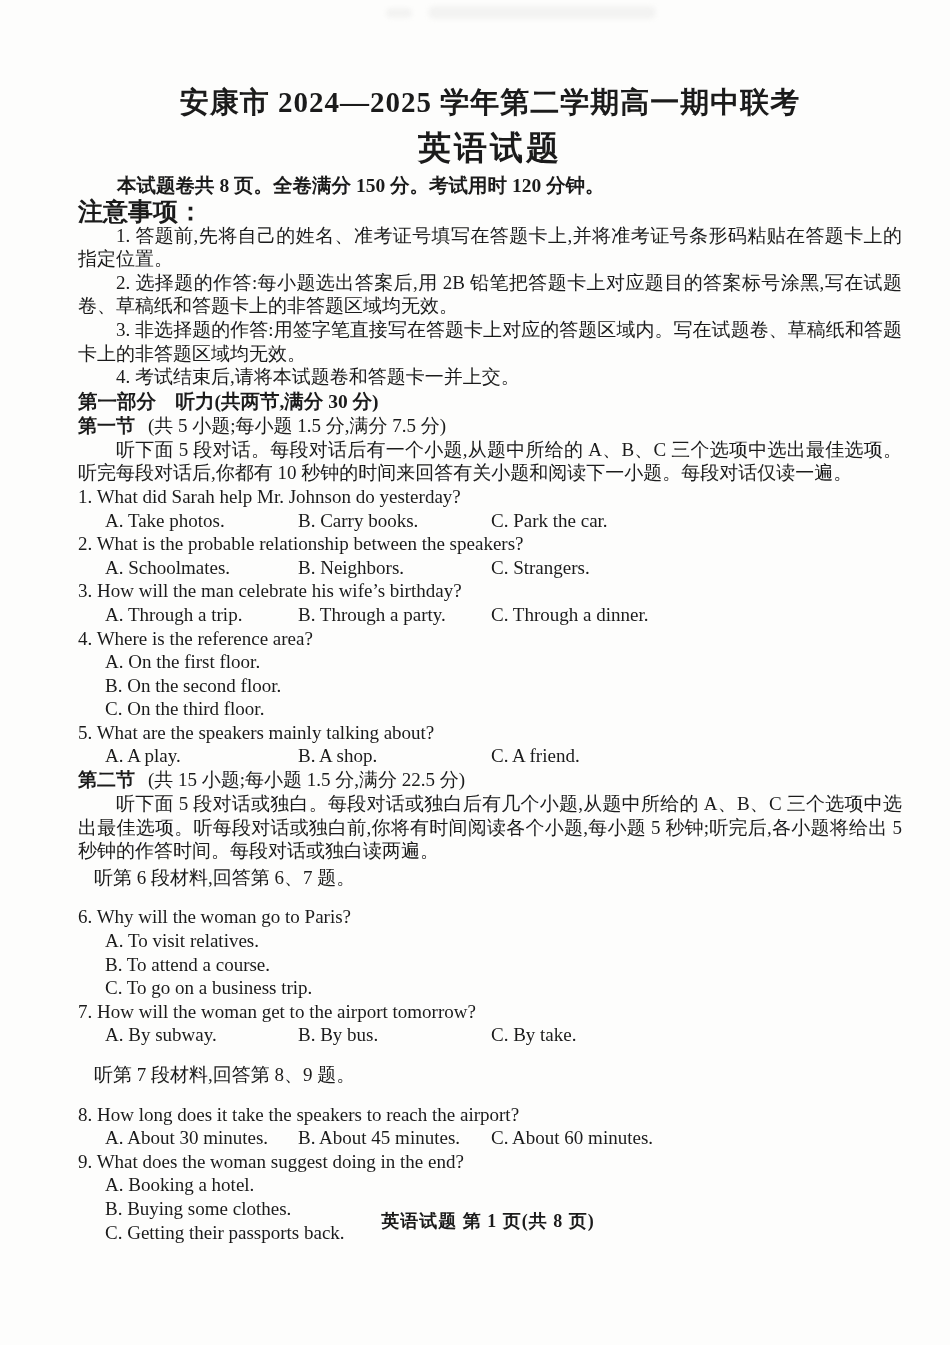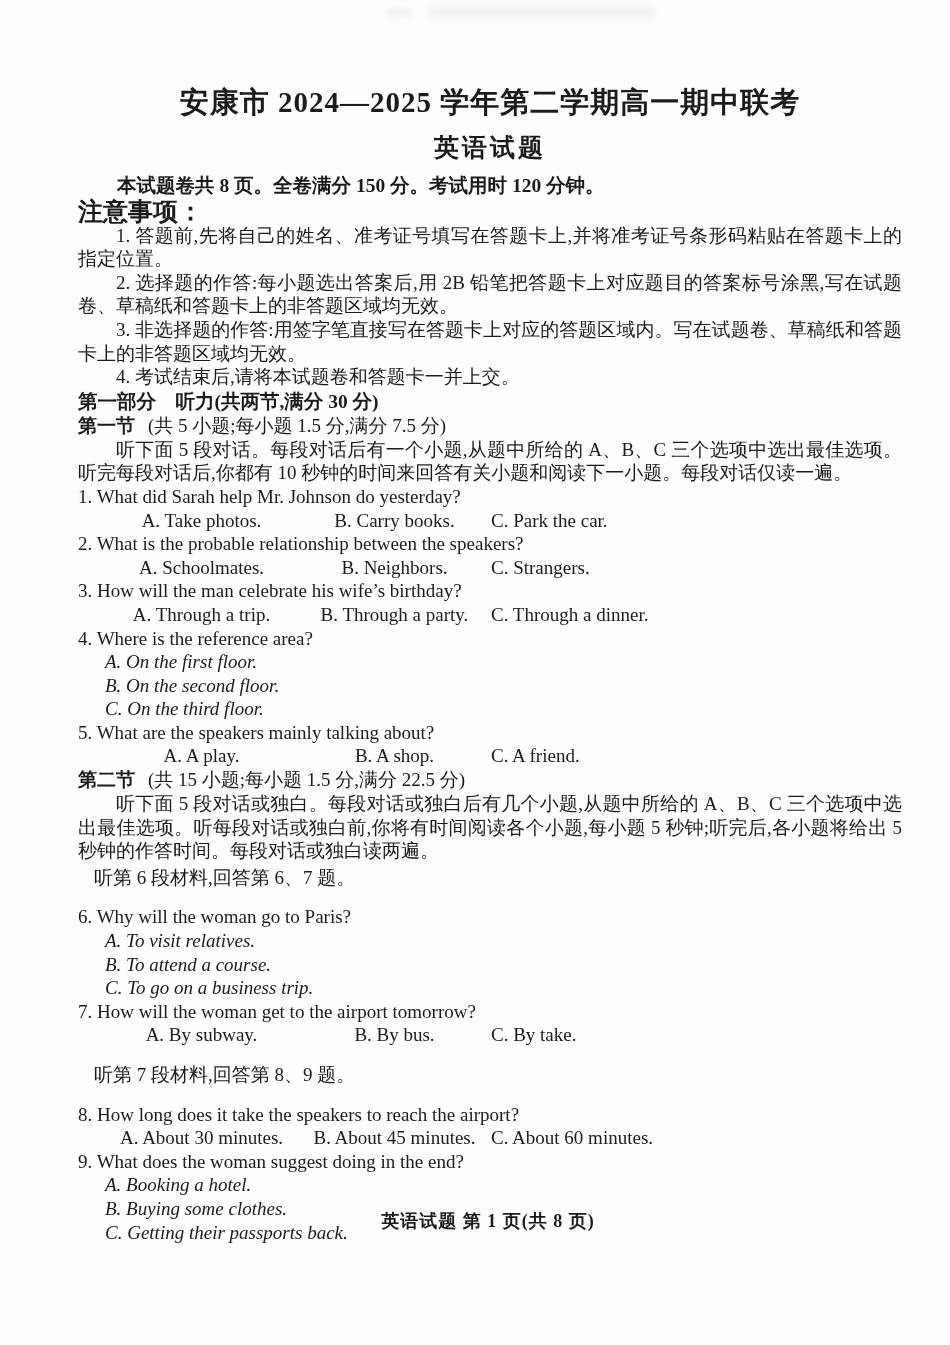--- a/index.html
+++ b/index.html
@@ -11,35 +11,35 @@
     padding:84px 48px 0 78px;
     font-family:"Liberation Serif","DejaVu Serif",serif;
     color:#1b1b1b;
     overflow:hidden;
   }
   .scan-smudge{position:absolute;background:#f3f3f2;border-radius:7px;filter:blur(2px);}
   .sm1{top:6px;left:428px;width:228px;height:13px;}
   .sm2{top:8px;left:386px;width:26px;height:10px;}
 
   .title{margin:0;text-align:center;font-size:29px;line-height:36px;font-weight:700;letter-spacing:1px;}
-  .subtitle{margin:13px 0 0 0;text-align:center;font-size:25px;line-height:30px;font-weight:700;letter-spacing:3px;}
+  .subtitle{margin:13px 0 0 0;text-align:center;font-size:33px;line-height:30px;font-weight:700;letter-spacing:3px;}
   .info{margin:11px 0 0 0;font-size:19.5px;line-height:24px;font-weight:700;text-indent:2em;}
   .notice-head{margin:2px 0 0 0;font-size:25px;line-height:23.6px;font-weight:700;}
   p.body{margin:0;font-size:19px;line-height:23.6px;text-align:justify;}
   p.indent{text-indent:2em;}
   .part-heading{margin:1px 0 0 0;font-size:19.5px;line-height:24px;font-weight:700;}
   .sec-heading{margin:0;font-size:19px;line-height:24px;}
   .sec-label{font-weight:700;}
   .sec-meta{margin-left:13px;}
   .stem{margin:0;font-size:19px;line-height:23.6px;}
   .opts{display:flex;padding-left:27px;font-size:19px;line-height:23.6px;}
-  .opts .o{width:193px;flex:0 0 auto;text-align:center;}
+  .opts .o{width:193px;flex:0 0 auto;}
   .opts .o:last-child{width:auto;}
   .stack{padding-left:27px;font-size:19px;line-height:23.6px;}
-  .stack div{line-height:23.6px;font-style:italic;}
+  .stack div{line-height:23.6px;}
   .mat-note{margin:16px;font-size:19px;line-height:23.6px;}
   .gap3{margin-top:3px;}
   .footer{
     position:absolute;top:1210px;left:13px;width:100%;
     text-align:center;font-size:18px;line-height:22px;font-weight:700;letter-spacing:1px;
   }
 </style>
 </head>
 <body>
 

